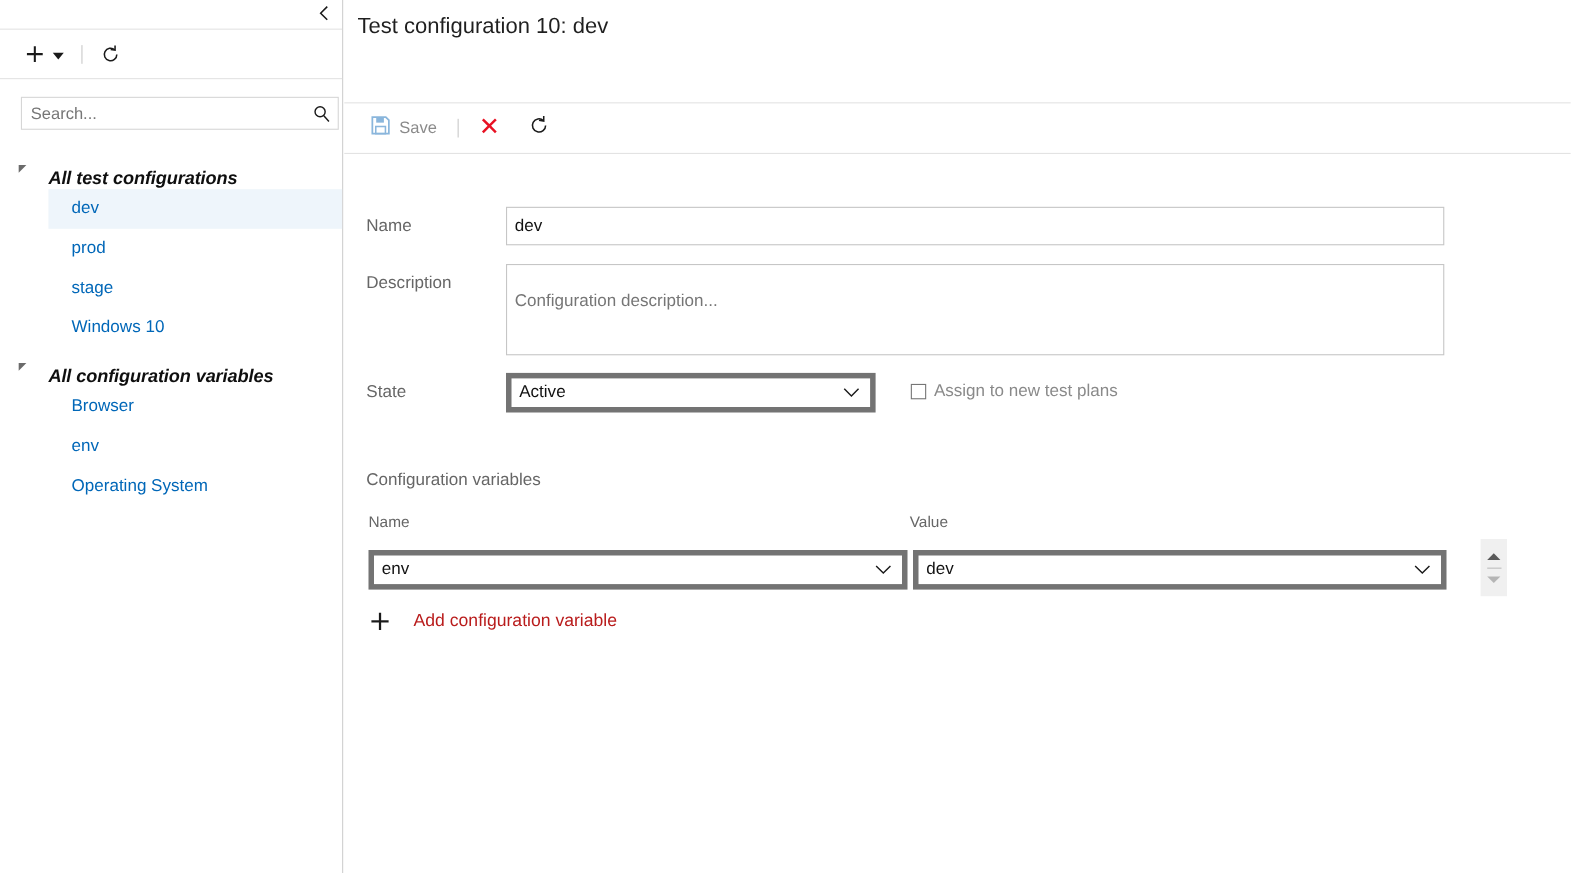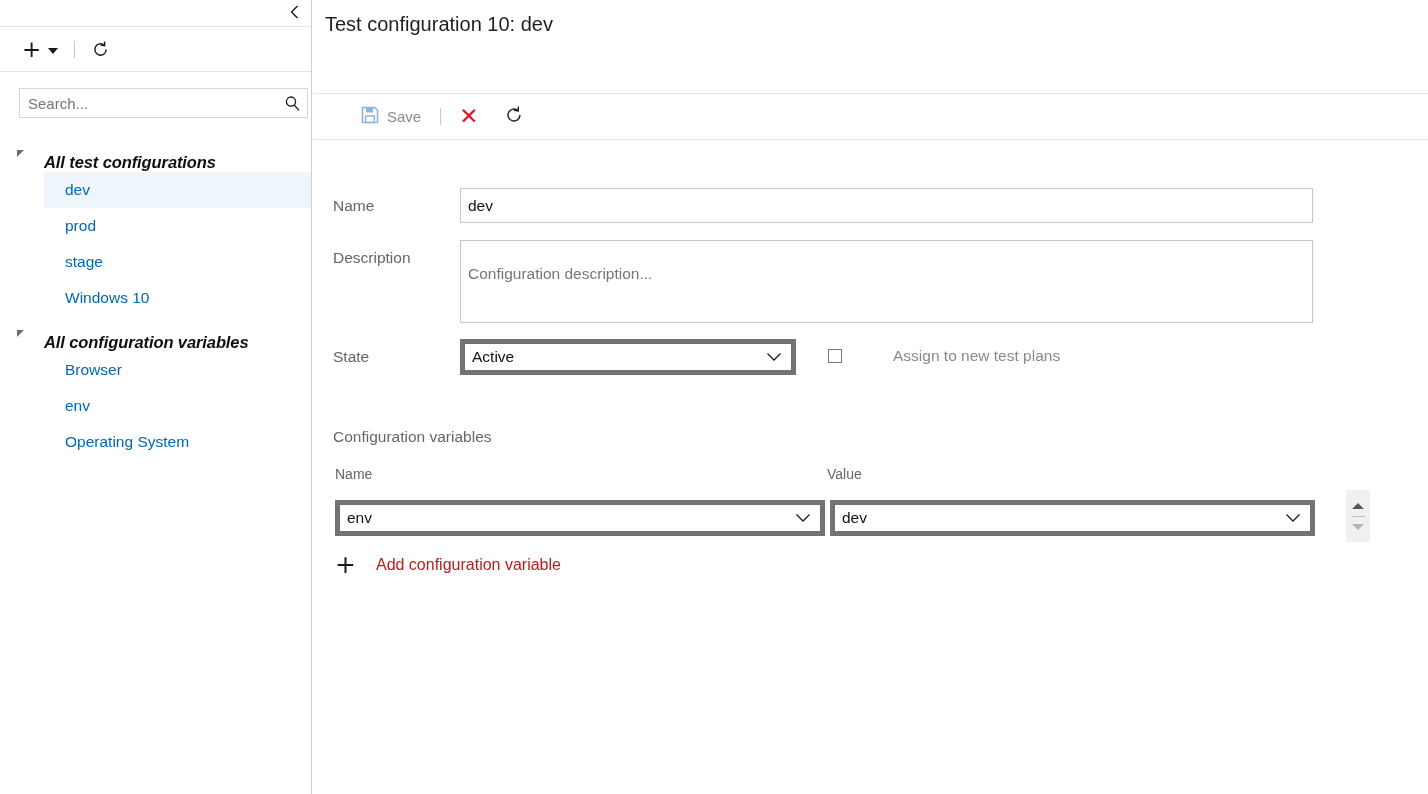--- a/index.html
+++ b/index.html
@@ -186,21 +186,21 @@
     display: flex;
     align-items: center;
     padding-left: 24px;
   }
   .cmd-btn {
     display: flex;
     align-items: center;
     cursor: pointer;
     height: 30px;
   }
-  .cmd-btn.disabled { cursor: default; margin-left: 24px; }
+  .cmd-btn.disabled { cursor: default; }
   #save-label {
     font-size: 15px;
     color: #8a8a8a;
     margin-left: 8px;
   }
   .cmd-sep {
     width: 1px; height: 17px;
     background: #c9c9c9;
     margin: 0 18px 0 19px;
   }
@@ -277,21 +277,20 @@
   }
 
   #state-select { left: 147px; top: 339px; width: 336px; height: 36px; }
 
   #assign-row {
     position: absolute;
     left: 515px; top: 347px;
     display: flex;
     align-items: center;
     cursor: pointer;
-    gap: 44px;
   }
   #assign-box {
     width: 14px; height: 14px;
     border: 1px solid #767676;
     background: #fff;
     margin-right: 7px;
   }
   #assign-label {
     font-size: 15.5px;
     color: #8a8a8a;

